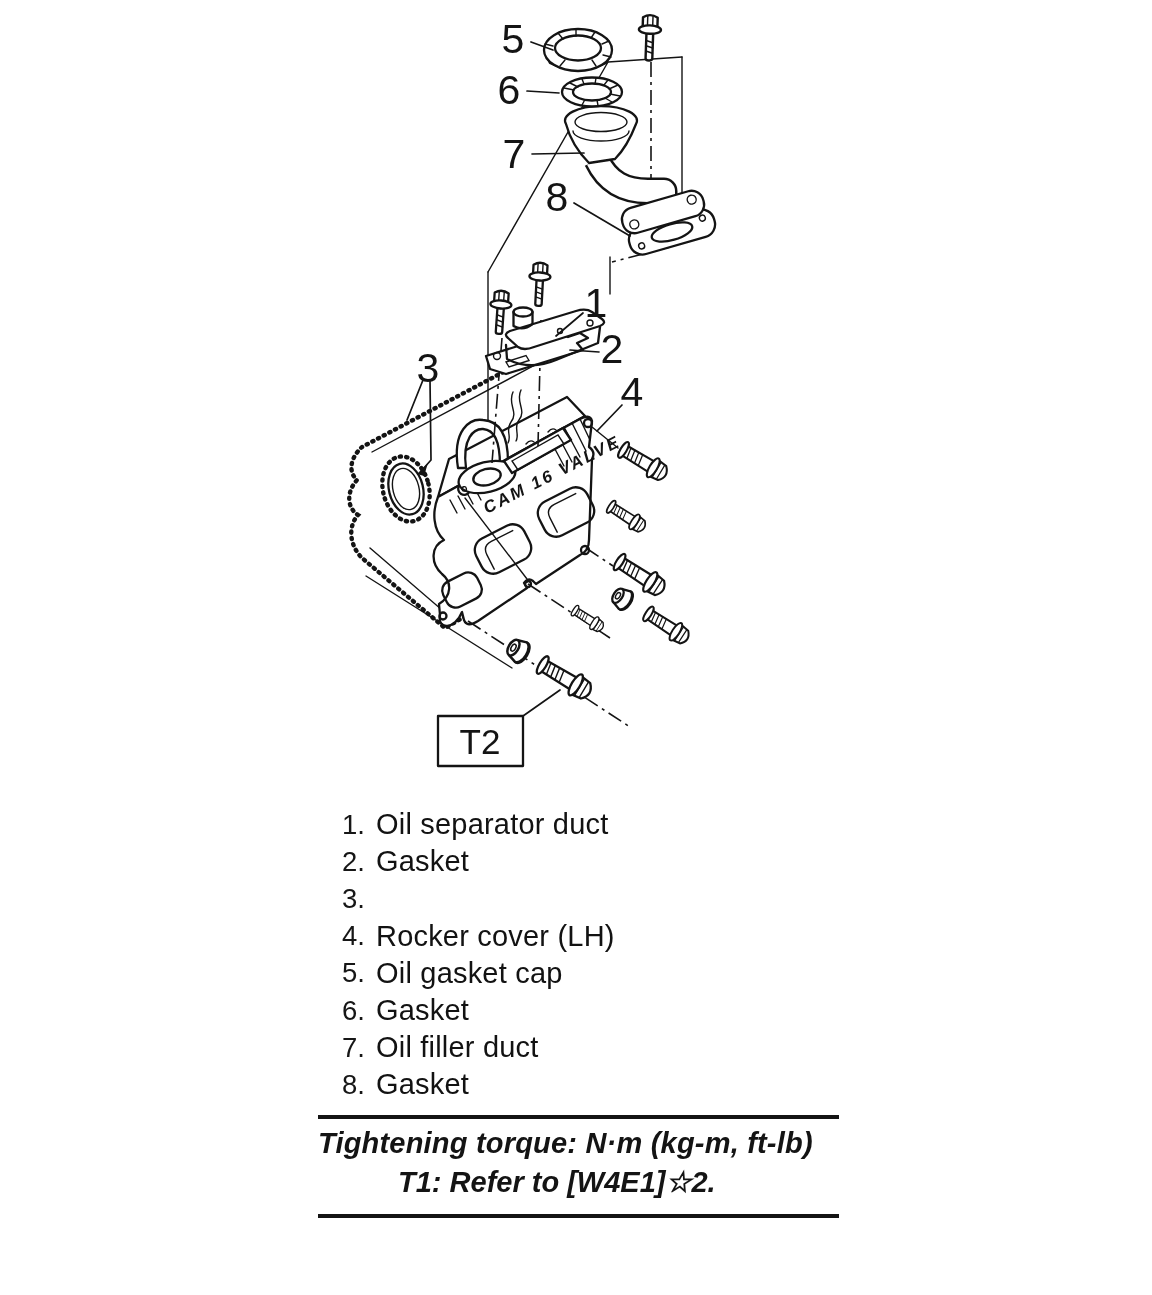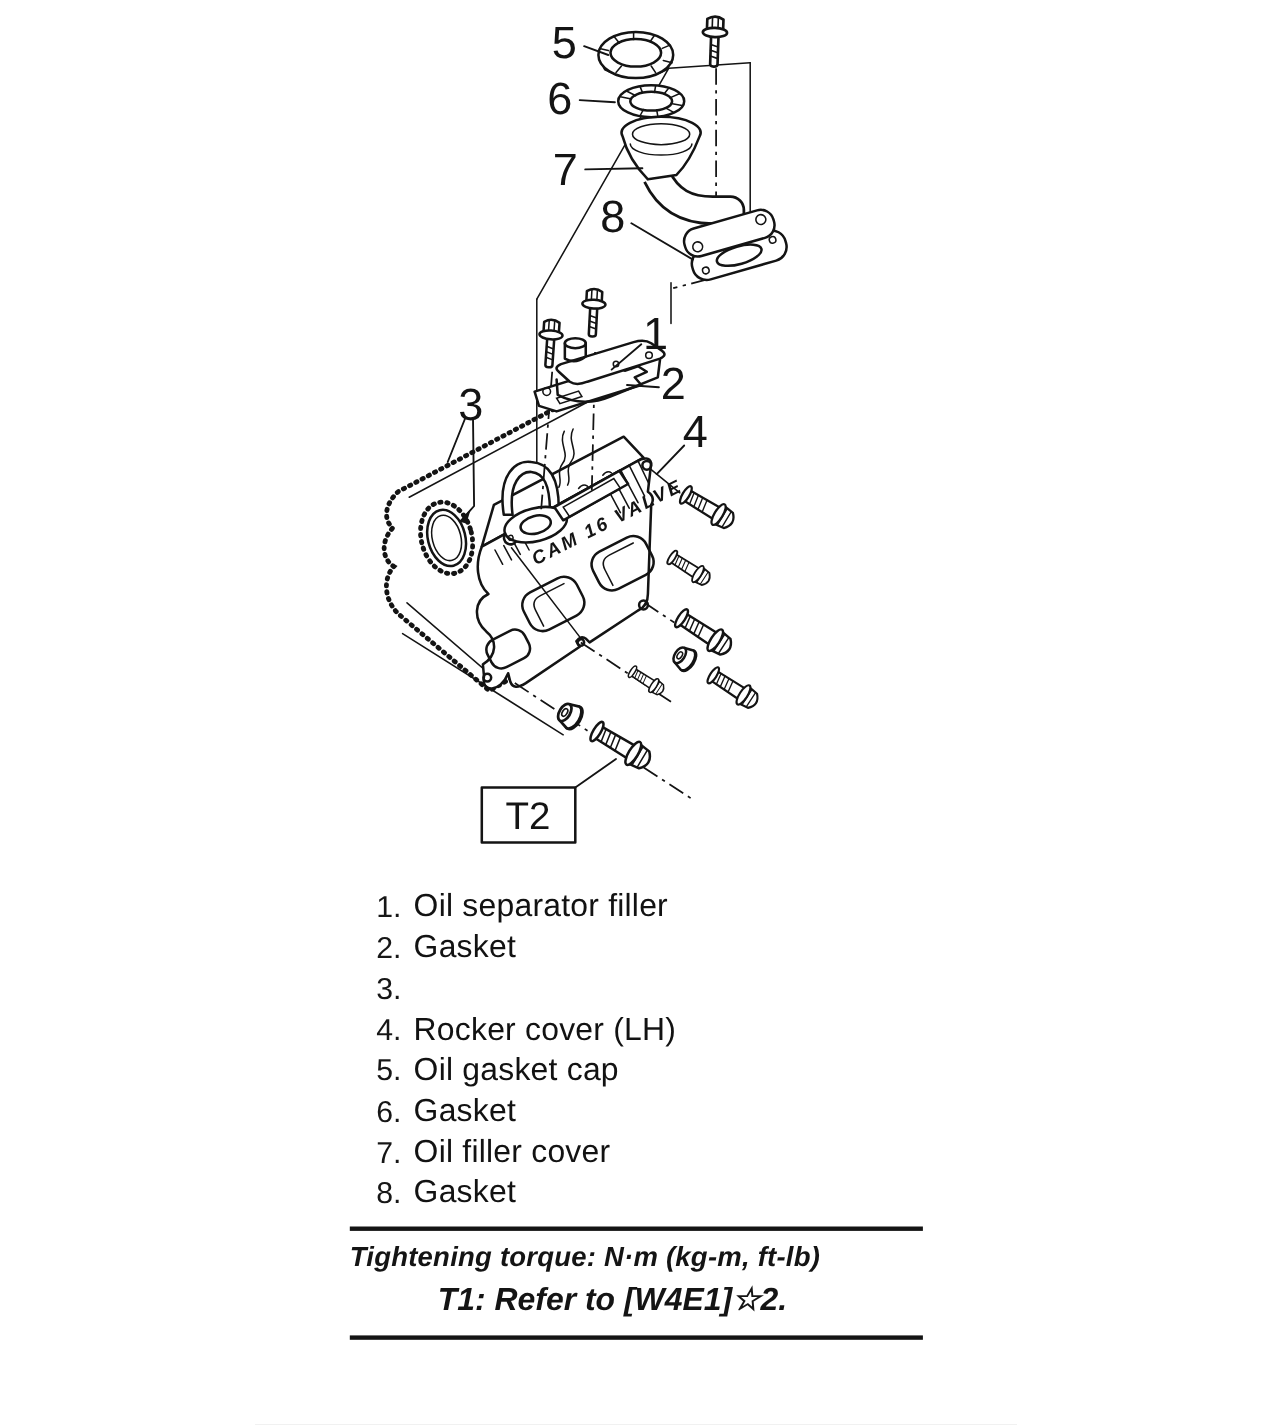--- a/index.html
+++ b/index.html
@@ -21,21 +21,21 @@
   .leader{stroke:#141414;stroke-width:1.7;fill:none;stroke-linecap:round;}
   
   .plist{position:absolute;left:325px;top:806px;}
   .prow{display:flex;align-items:center;height:37.2px;}
   .pnum{display:inline-block;width:40px;text-align:right;margin-right:11px;
         font-size:27.5px;color:#161616;}
   .plabel{font-size:29px;color:#121212;letter-spacing:0.2px;}
   
   .torque{position:absolute;left:318px;top:1115px;width:521px;}
   .rule{height:4px;background:#141414;}
-  .t-title{margin-top:9px;font-size:25px;font-weight:bold;font-style:italic;
+  .t-title{margin-top:9px;font-size:29px;font-weight:bold;font-style:italic;
            line-height:30px;letter-spacing:0.2px;}
   .t-lines{margin-top:6px;margin-left:80px;}
   .t-line{font-size:29px;font-weight:bold;font-style:italic;line-height:36.4px;}
   .rule.bottom{margin-top:14px;}
 </style>
 </head>
 <body>
 
 <div class="page">
 
@@ -265,21 +265,21 @@
       <text class="callout" x="428" y="382" text-anchor="middle">3</text>
 
       <path class="leader" d="M 622,405 L 597,431"></path>
       <text class="callout" x="632" y="406" text-anchor="middle">4</text>
     </g>
   </svg>
 
   <div class="plist">
     <div class="prow">
       <span class="pnum">1.</span>
-      <span class="plabel">Oil separator filler</span>
+      <span class="plabel">Oil separator duct</span>
     </div>
     <div class="prow">
       <span class="pnum">2.</span>
       <span class="plabel">Gasket</span>
     </div>
     <div class="prow">
       <span class="pnum">3.</span>
     </div>
     <div class="prow">
       <span class="pnum">4.</span>
@@ -288,21 +288,21 @@
     <div class="prow">
       <span class="pnum">5.</span>
       <span class="plabel">Oil gasket cap</span>
     </div>
     <div class="prow">
       <span class="pnum">6.</span>
       <span class="plabel">Gasket</span>
     </div>
     <div class="prow">
       <span class="pnum">7.</span>
-      <span class="plabel">Oil filler cover</span>
+      <span class="plabel">Oil filler duct</span>
     </div>
     <div class="prow">
       <span class="pnum">8.</span>
       <span class="plabel">Gasket</span>
     </div>
   </div>
 
   <div class="torque">
     <div class="rule top"></div>
     <div class="t-title">Tightening torque: N·m (kg-m, ft-lb)</div>

